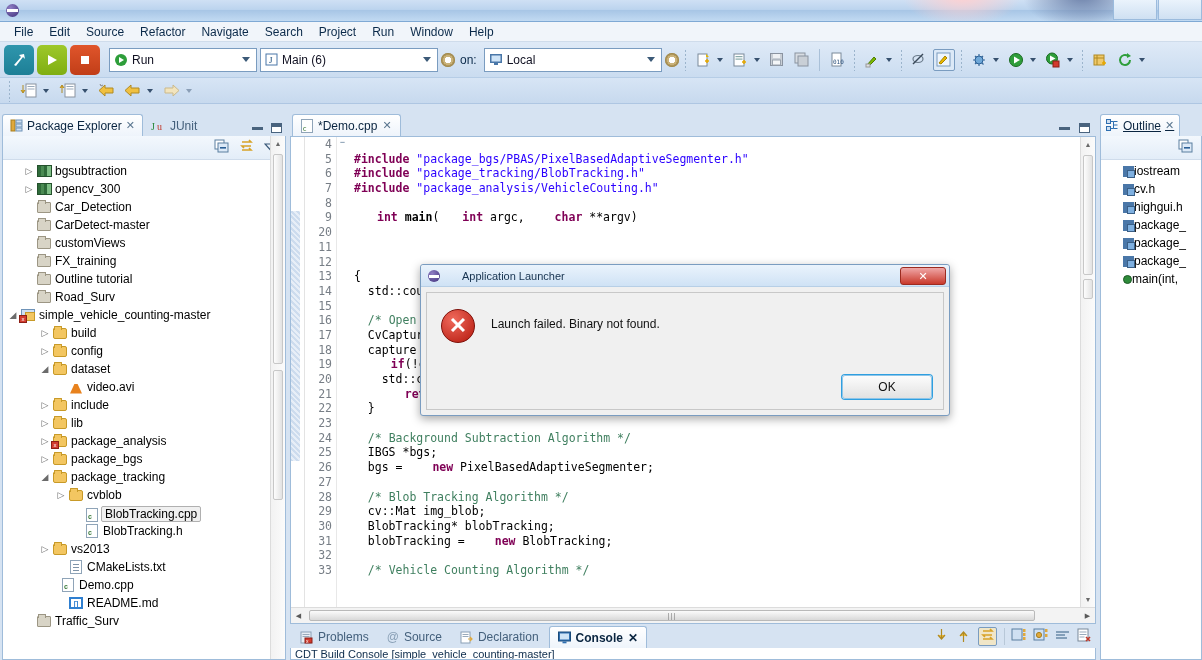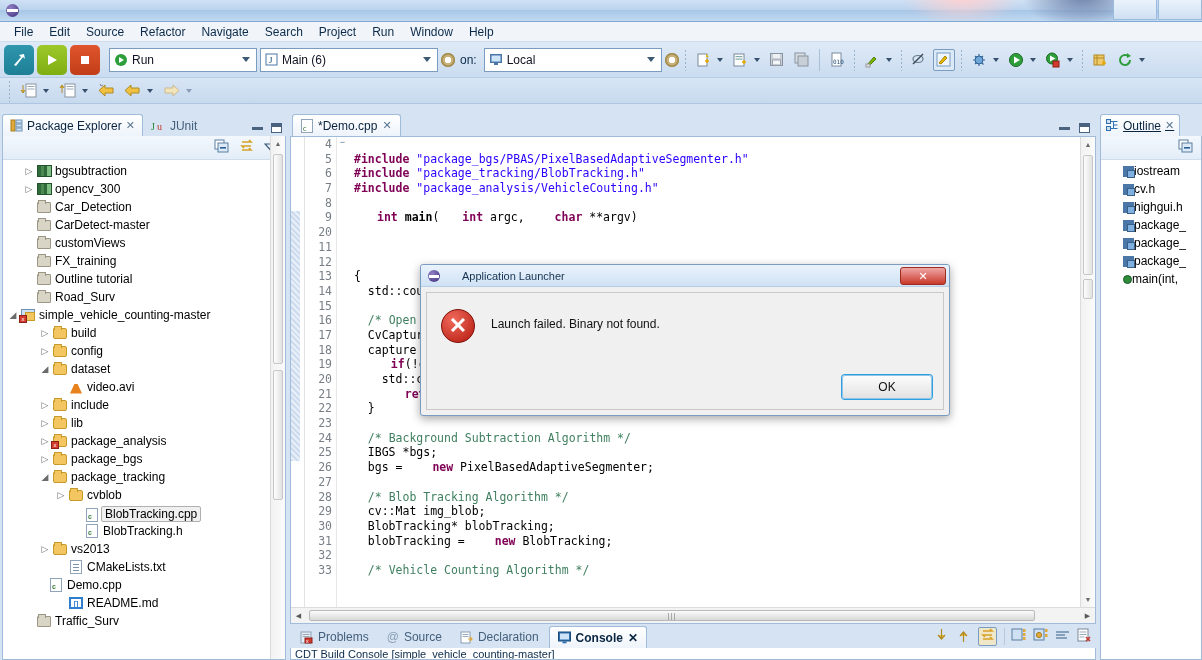--- a/index.html
+++ b/index.html
@@ -675,21 +675,21 @@
             </span>
             <span class="lbl">vs2013</span>
           </div>
           <div class="trow" style="padding-left: 52px;">
             <span class="arrow"></span>
             <span class="ico">
               <span class="ic-txt"></span>
             </span>
             <span class="lbl">CMakeLists.txt</span>
           </div>
-          <div class="trow" style="padding-left: 32px;">
+          <div class="trow" style="padding-left: 44px;">
             <span class="arrow"></span>
             <span class="ico">
               <span class="ic-cfile"></span>
             </span>
             <span class="lbl">Demo.cpp</span>
           </div>
           <div class="trow" style="padding-left: 52px;">
             <span class="arrow"></span>
             <span class="ico">
               <span class="ic-md">[]</span>

